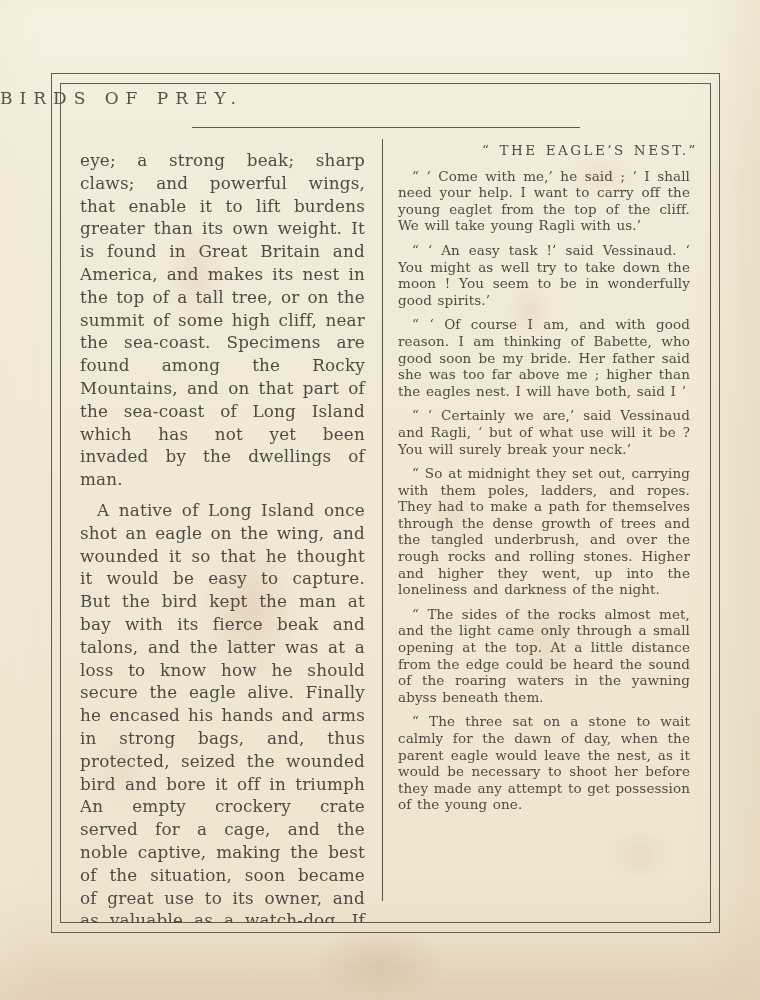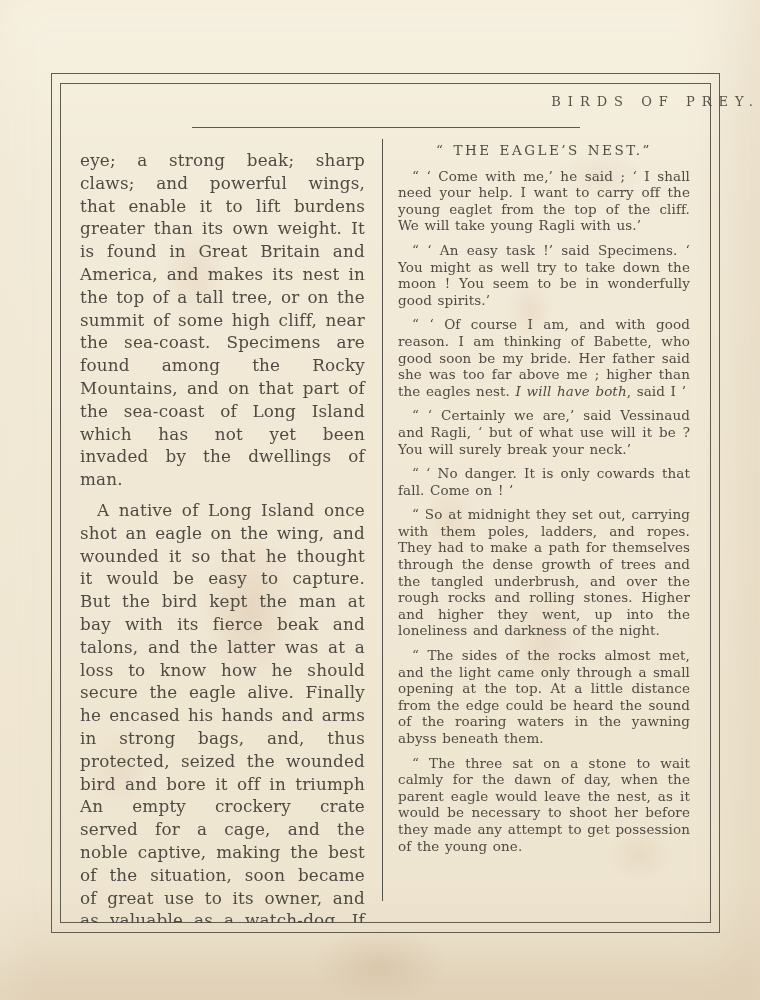--- a/index.html
+++ b/index.html
@@ -26,22 +26,22 @@
   }
   .frame-outer{
     position:absolute;left:51px;top:73px;width:667px;height:858px;
     border:1px solid #625d51;
   }
   .frame-inner{
     position:absolute;left:8px;top:9px;right:8px;bottom:9px;
     border:1px solid #625d51;
   }
   .title{
-    position:absolute;left:0;right:0;top:94px;margin:0;
-    text-align:right;font-size:13px;font-weight:normal;
+    position:absolute;left:0;right:0;top:88px;margin:0;
+    text-align:left;font-size:17px;font-weight:normal;
     letter-spacing:7px;color:#565349;
   }
   .title-rule{
     position:absolute;left:192px;top:127px;width:388px;height:1px;
     background:#5d594e;
   }
   .divider{
     position:absolute;left:382px;top:139px;width:1px;height:762px;
     background:#565349;
   }
@@ -52,24 +52,24 @@
     font-size:16.8px;line-height:22.8px;word-spacing:2.5px;letter-spacing:0.2px;
   }
   .col-left p{text-indent:17px;}
   .col-left p.noindent{text-indent:0;}
   .col-right{
     left:390px;top:142px;width:308px;height:782px;
     font-size:13.5px;line-height:16.6px;word-spacing:1.2px;letter-spacing:0.1px;
   }
   .col-right p{text-indent:14px;}
   .story-heading{
-    text-align:center;text-indent:0;letter-spacing:2.5px;
+    text-align:right;text-indent:0;letter-spacing:2.5px;
     font-size:13.5px;color:#4f4b43;margin:0 0 9px 0;
   }
-  .ital{font-style:italic;}
+  .ital{}
 </style>
 </head>
 <body>
 
 <div class="page">
 
   <div class="frame-outer">
     <div class="frame-inner"></div>
   </div>
 
@@ -80,23 +80,22 @@
 
   <div class="col col-left">
     <p class="noindent">eye; a strong beak; sharp claws; and powerful wings, that enable it to lift burdens greater than its own weight. It is found in Great Britain and America, and makes its nest in the top of a tall tree, or on the summit of some high cliff, near the sea-coast. Specimens are found among the Rocky Mountains, and on that part of the sea-coast of Long Island which has not yet been invaded by the dwellings of man.</p>
     <p>A native of Long Island once shot an eagle on the wing, and wounded it so that he thought it would be easy to capture. But the bird kept the man at bay with its fierce beak and talons, and the latter was at a loss to know how he should secure the eagle alive. Finally he encased his hands and arms in strong bags, and, thus protected, seized the wounded bird and bore it off in triumph An empty crockery crate served for a cage, and the noble captive, making the best of the situation, soon became of great use to its owner, and as valuable as a watch-dog. If a tramp, or a strange creature of any sort came on the place, the bird would at once make it known, and keep up the cry of alarm until its master appeared to drive the intruder away.</p>
 
   </div>
 
   <div class="col col-right">
     <div class="story-heading">“ THE EAGLE’S NEST.”</div>
     <p>“ ‘ Come with me,’ he said ; ‘ I shall need your help. I want to carry off the young eaglet from the top of the cliff. We will take young Ragli with us.’</p>
-    <p>“ ‘ An easy task !’ said Specimens. ‘ You might as well try to take down the moon ! You seem to be in wonderfully good spirits.’</p>
+    <p>“ ‘ An easy task !’ said Vessinaud. ‘ You might as well try to take down the moon ! You seem to be in wonderfully good spirits.’</p>
     <p><span>“ ‘ Of course I am, and with good reason. I am thinking of Babette, who good soon be my bride. Her father said she was too far above me ; higher than the eagles nest. </span><span class="ital">I will have both</span><span>, said I ’</span></p>
     <p>“ ‘ Certainly we are,’ said Vessinaud and Ragli, ‘ but of what use will it be ? You will surely break your neck.’</p>
-    <p>“ ‘ No danger. It is only cowards that fall. Come on ! ’</p>
     <p>“ So at midnight they set out, carrying with them poles, ladders, and ropes. They had to make a path for themselves through the dense growth of trees and the tangled underbrush, and over the rough rocks and rolling stones. Higher and higher they went, up into the loneliness and darkness of the night.</p>
     <p>“ The sides of the rocks almost met, and the light came only through a small opening at the top. At a little distance from the edge could be heard the sound of the roaring waters in the yawning abyss beneath them.</p>
     <p>“ The three sat on a stone to wait calmly for the dawn of day, when the parent eagle would leave the nest, as it would be necessary to shoot her before they made any attempt to get possession of the young one.</p>
 
   </div>
 
 </div>
 
 </body></html>

